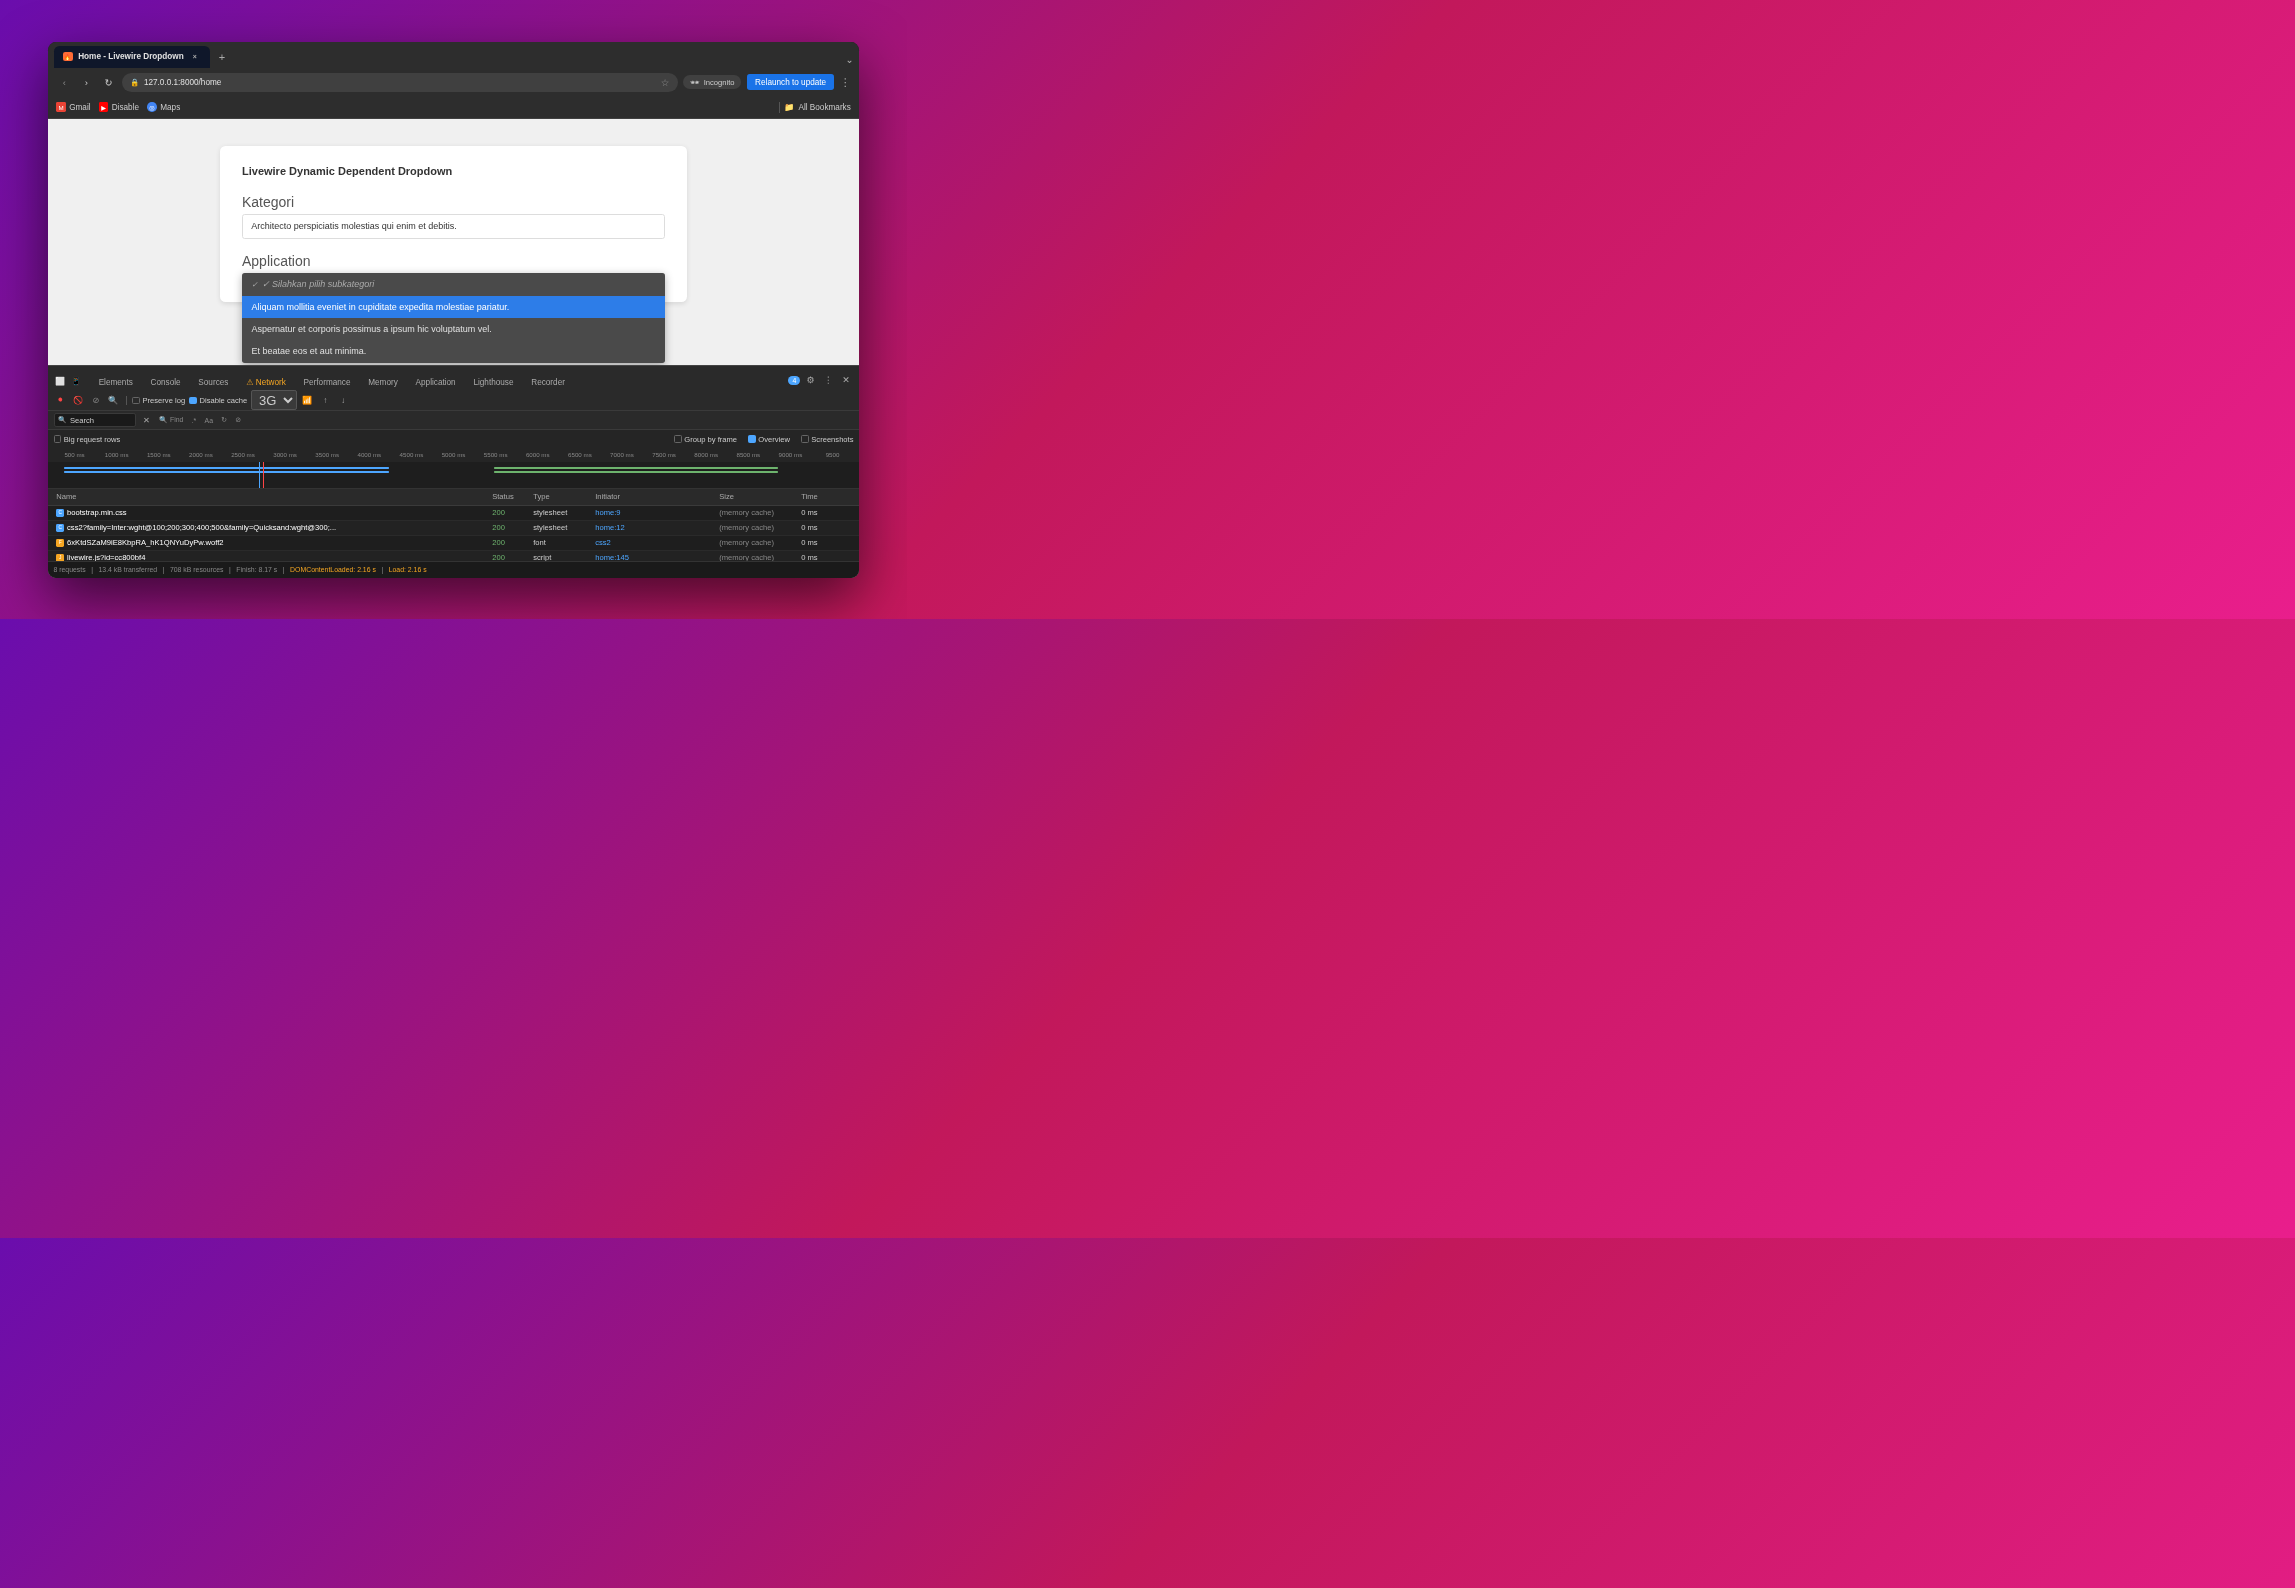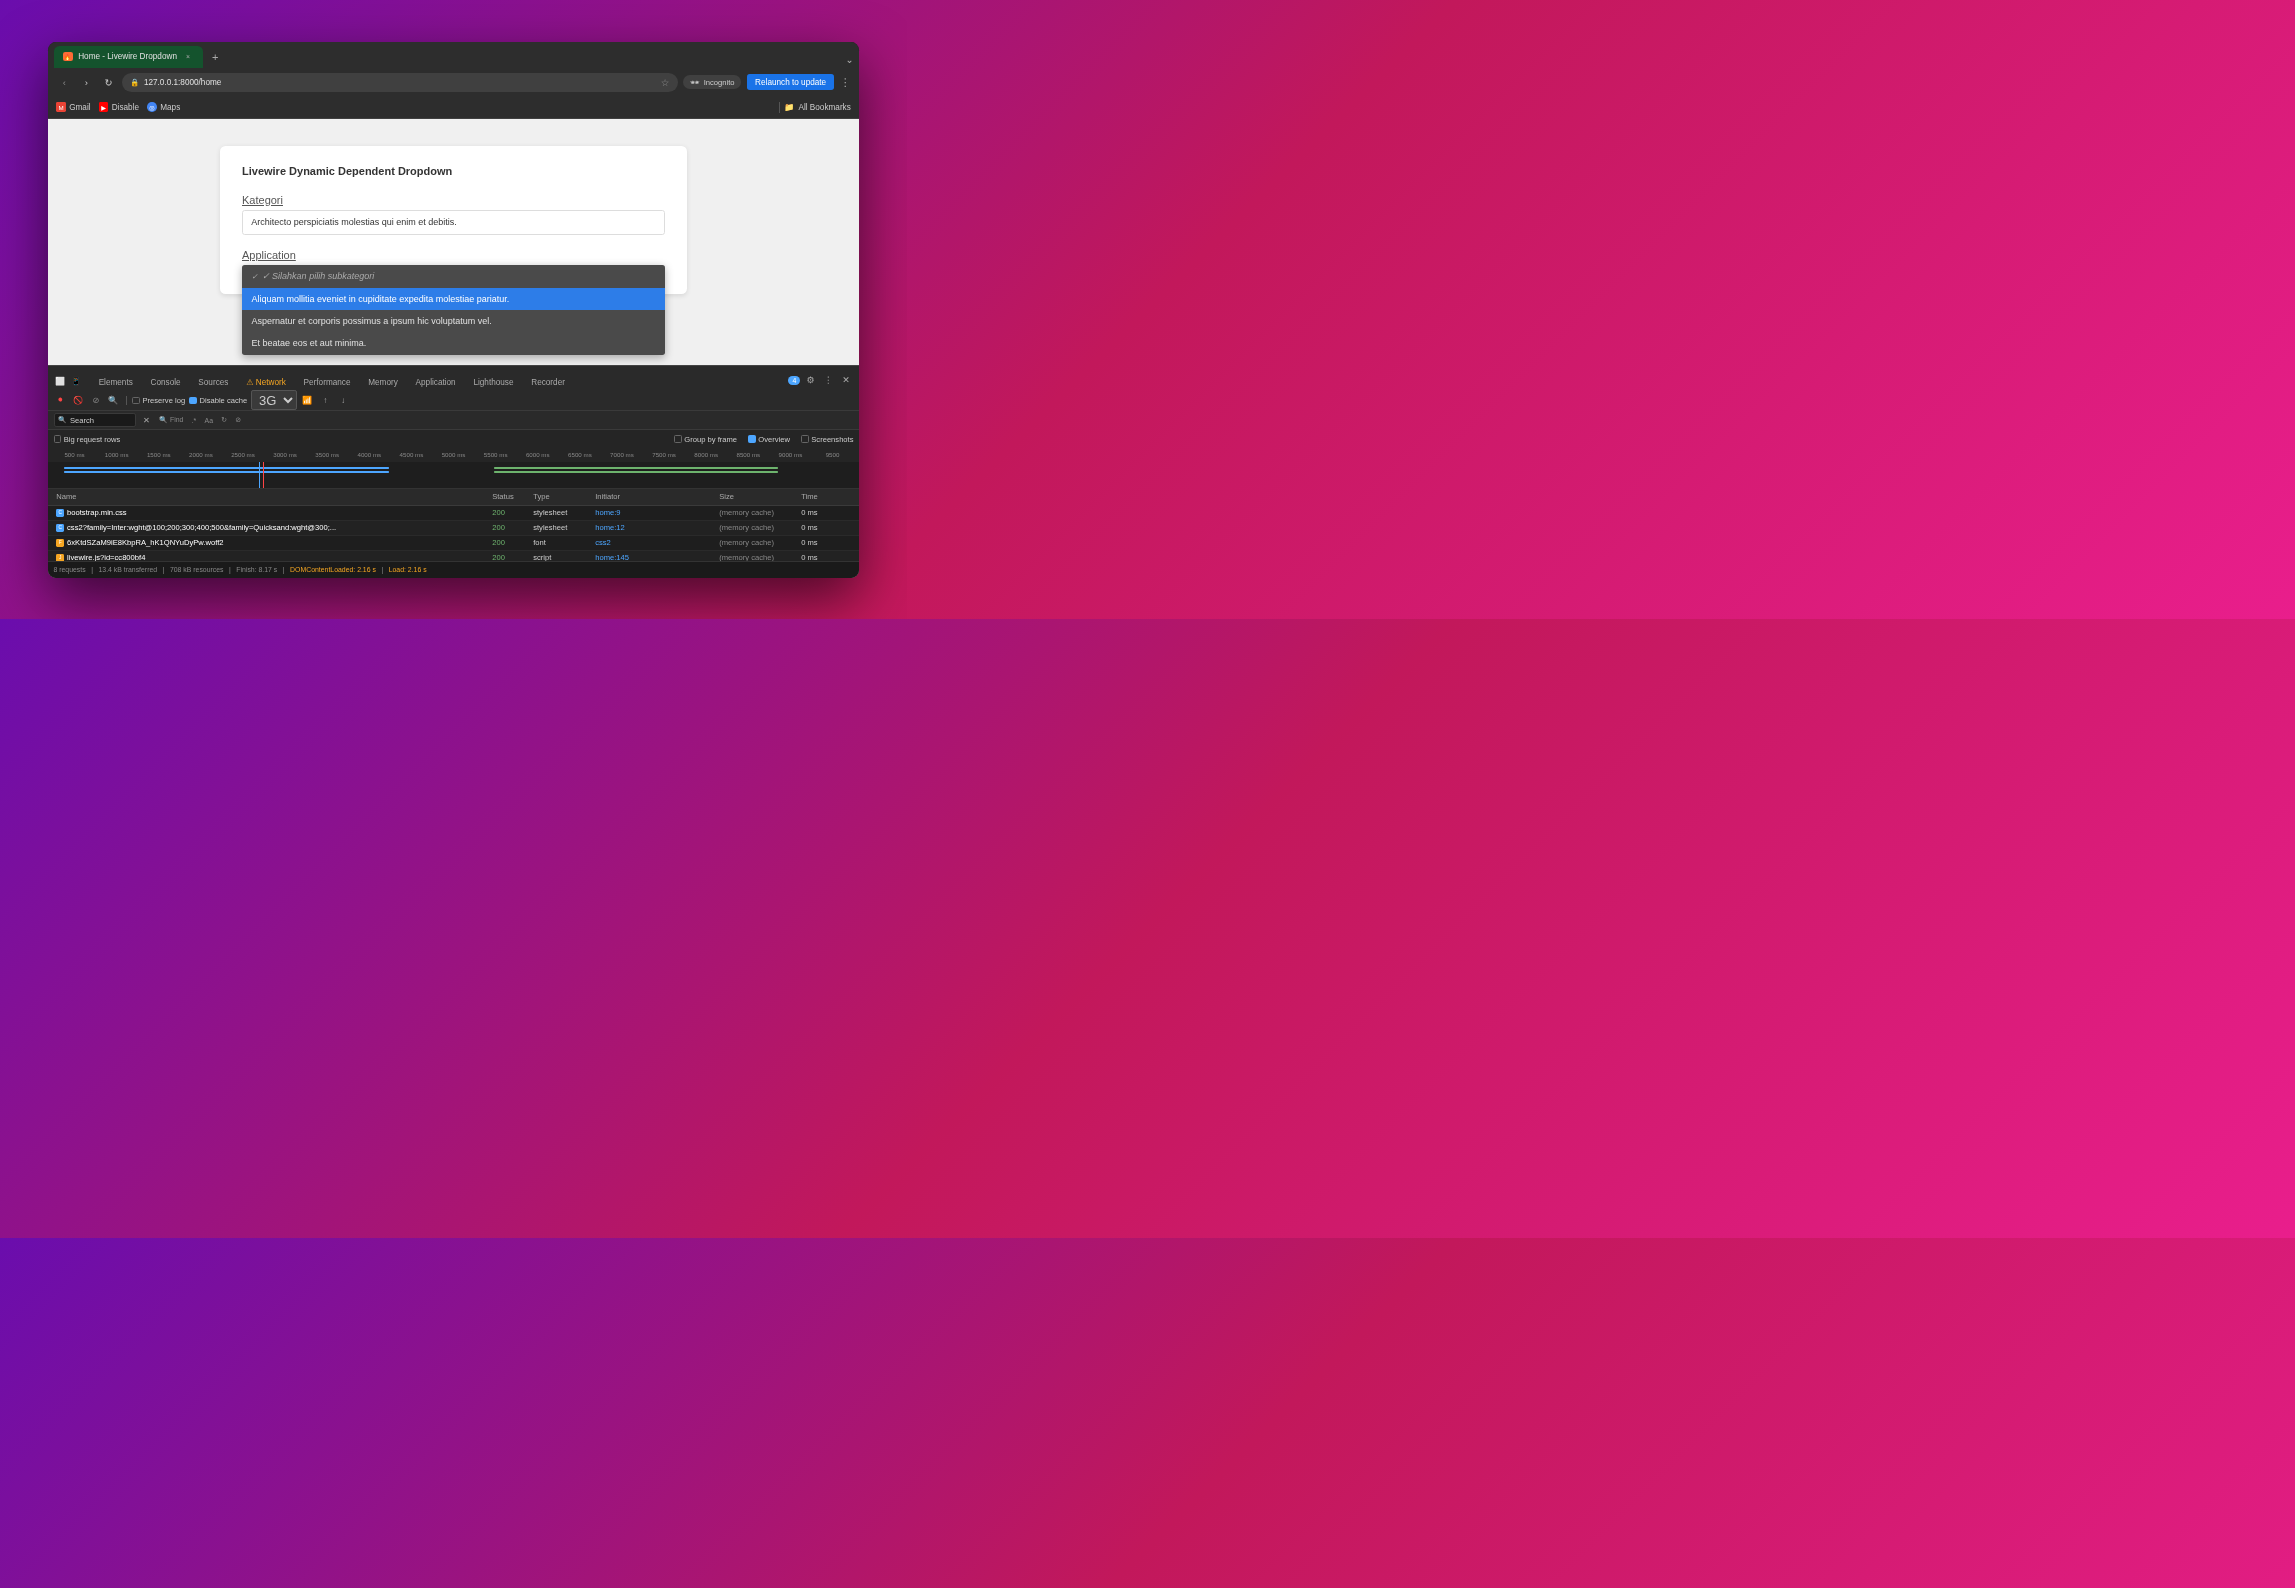--- a/index.html
+++ b/index.html
@@ -24,30 +24,31 @@
     }
     .tab-bar {
       background: #2d2d2d;
       height: 26px;
       display: flex;
       align-items: flex-end;
       padding: 0 5.5px;
       flex-shrink: 0;
     }
     .tab {
-      background: #14532d;
+      background: #0f172a;
       border-radius: 5.5px 5.5px 0 0;
       padding: 4.1px 9.6px;
       display: flex;
       align-items: center;
       gap: 5.5px;
       min-width: 124px;
       height: 22px;
       font-size: 8.2px;
       color: #e0e0e0;
+      font-weight: bold;
     }
     .tab-favicon {
       width: 9.6px;
       height: 9.6px;
       background: #ff6b35;
       border-radius: 2.1px;
       display: flex;
       align-items: center;
       justify-content: center;
       font-size: 5.5px;
@@ -219,25 +220,24 @@
       position: relative;
     }
     .form-title {
       font-size: 11px;
       font-weight: 600;
       color: #333;
       margin-bottom: 16.5px;
     }
     .form-group { margin-bottom: 13.7px; }
     .form-label {
-      font-size: 11px;
+      font-size: 14px;
       color: #555;
       margin-bottom: 4.1px;
       display: block;
-      text-decoration: underline;
     }
     .form-input {
       width: 100%;
       border: 0.7px solid #ddd;
       border-radius: 2.7px;
       padding: 6.9px 8.2px;
       font-size: 9px;
       color: #333;
       background: white;
     }

